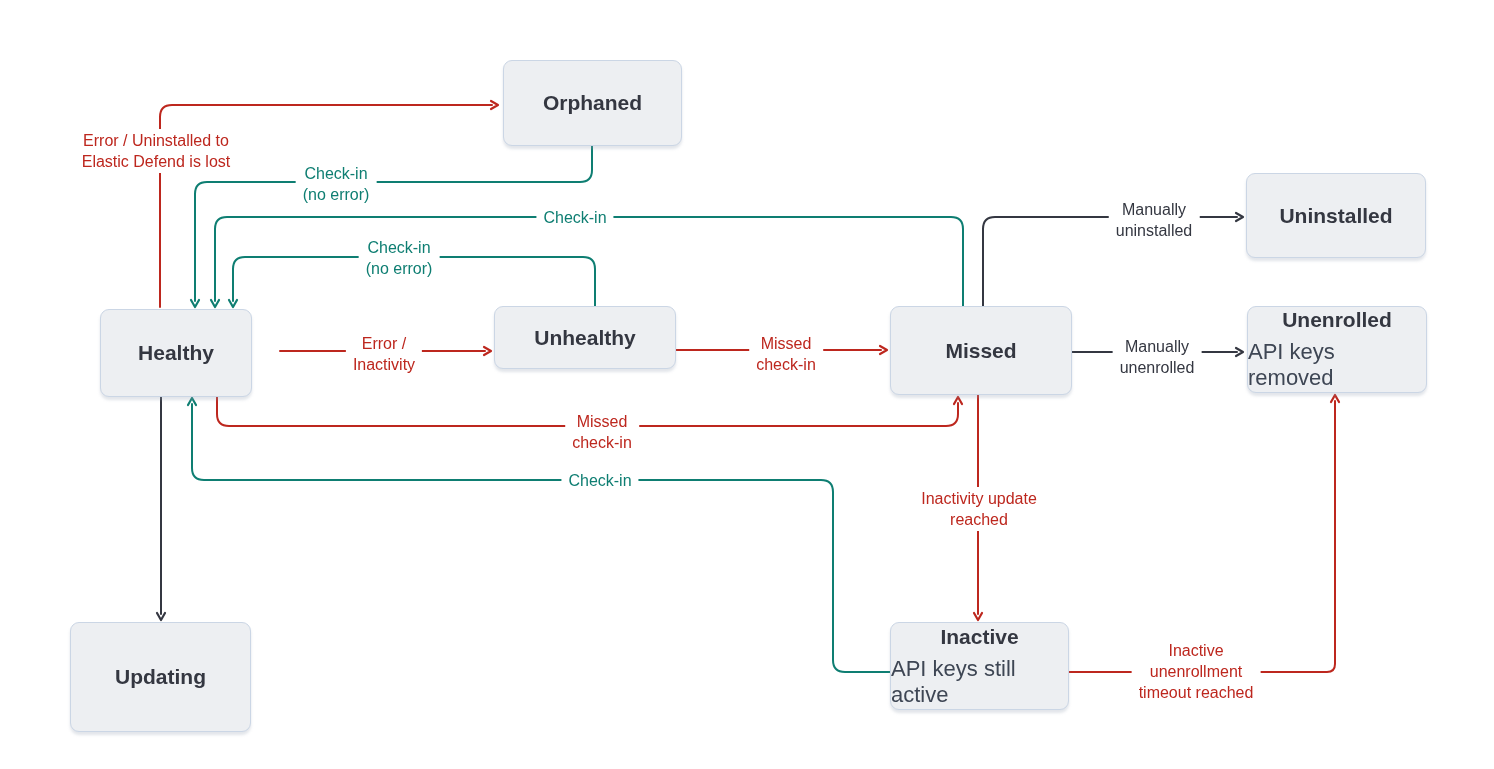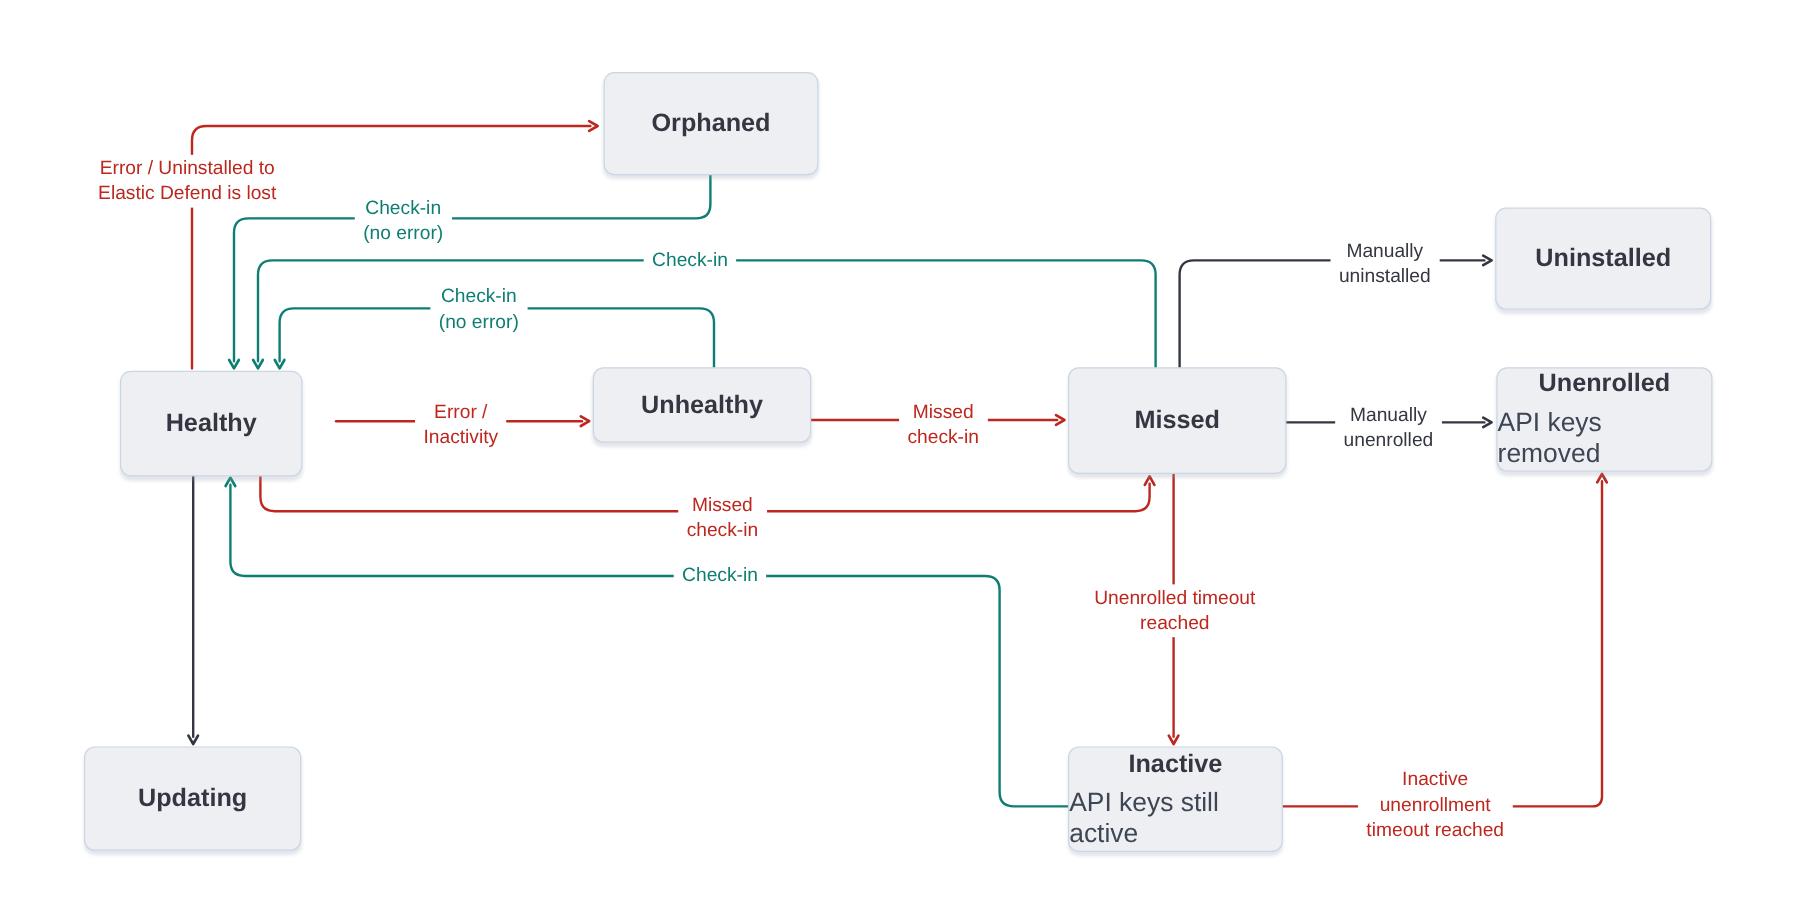--- a/index.html
+++ b/index.html
@@ -105,21 +105,21 @@
       <span>unenrolled</span>
     </div>
   <div class="elabel t-error" style="left:602px;top:432px;">
       <span>Missed</span>
       <span>check-in</span>
     </div>
   <div class="elabel t-success" style="left:600px;top:480px;">
       <span>Check-in</span>
     </div>
   <div class="elabel t-error" style="left:979px;top:509px;">
-      <span>Unenrolled timeout</span>
+      <span>Inactivity update</span>
       <span>reached</span>
     </div>
   <div class="elabel t-error" style="left:1196px;top:671px;">
       <span>Inactive</span>
       <span>unenrollment</span>
       <span>timeout reached</span>
     </div>
 
   <div class="node" style="left:503px;top:60px;width:179px;height:86px;">
       <span class="title">Orphaned</span>
@@ -133,21 +133,21 @@
   <div class="node" style="left:890px;top:306px;width:182px;height:89px;">
       <span class="title">Missed</span>
     </div>
   <div class="node" style="left:1246px;top:173px;width:180px;height:85px;">
       <span class="title">Uninstalled</span>
     </div>
   <div class="node" style="left:1247px;top:306px;width:180px;height:87px;">
       <span class="title">Unenrolled</span>
       <span class="subtitle">API keys removed</span>
     </div>
-  <div class="node" style="left:70px;top:622px;width:181px;height:87px;">
+  <div class="node" style="left:70px;top:622px;width:181px;height:110px;">
       <span class="title">Updating</span>
     </div>
   <div class="node" style="left:890px;top:622px;width:179px;height:88px;">
       <span class="title">Inactive</span>
       <span class="subtitle">API keys still active</span>
     </div>
 
 </div>
 
 </body></html>

